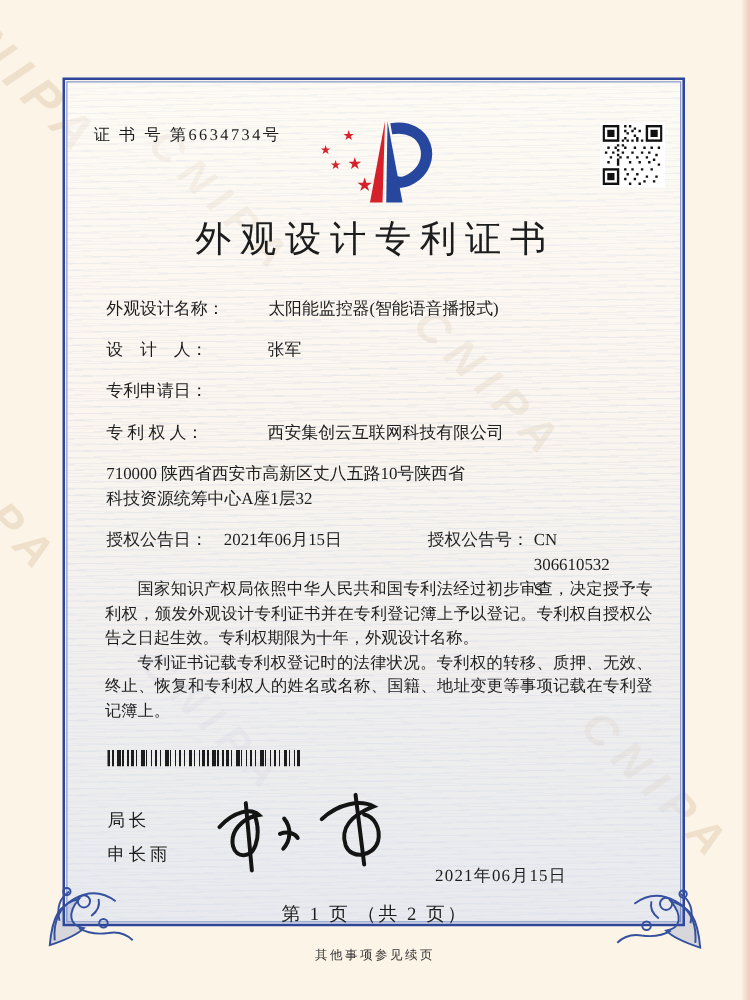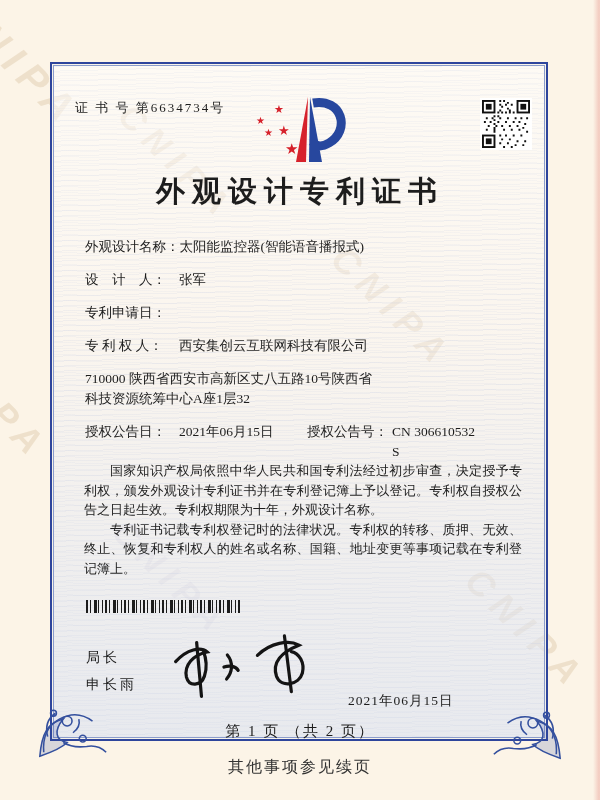--- a/index.html
+++ b/index.html
@@ -36,25 +36,25 @@
     z-index:2;
   }
   .content { position:absolute; inset:0; z-index:3; }
   
   .cert-number { position:absolute; left:75px; top:99px; font-size:13px; letter-spacing:2px; }
   .emblem { position:absolute; left:252px; top:92px; width:100px; height:78px; }
   .qr { position:absolute; left:480px; top:98px; width:52px; height:52px; background:#fff; padding:2px; }
   .qr svg { width:100%; height:100%; display:block; }
   .title {
     position:absolute; left:0; width:600px; top:172px; text-align:center;
-    font-size:29px; font-weight:bold; letter-spacing:7px;
+    font-size:29px; font-weight:normal; letter-spacing:7px;
   }
   
   .fields { position:absolute; left:85px; top:237px; width:396px; font-size:13.5px; }
-  .field-row { display:flex; margin-bottom:13px; line-height:20px; }
+  .field-row { display:flex; margin-bottom:13px; line-height:20px;gap:35px; }
   .field-label { flex:0 0 94px; white-space:nowrap; }
   .field-value { flex:1; }
   .row-pair { display:flex; }
   .pair-1 { flex:0 0 222px; display:flex; }
   .pair-2 { display:flex; }
   .pair-2 .field-label { flex:0 0 auto; margin-right:4px; }
   
   .body-text {
     position:absolute; left:84px; top:461px; width:438px;
     font-size:13px; line-height:19.5px; text-align:justify;
@@ -64,21 +64,21 @@
   .barcode {
     position:absolute; left:86px; top:600px; width:155px; height:13px;
     background-image:
       repeating-linear-gradient(90deg,#1c1c1c 0 2px,transparent 2px 4px,#1c1c1c 4px 5px,transparent 5px 8px,#1c1c1c 8px 11px,transparent 11px 12px,#1c1c1c 12px 13px,transparent 13px 16px,#1c1c1c 16px 17px,transparent 17px 19px);
   }
   
   .sig-block { position:absolute; left:86px; top:644px; font-size:14px; line-height:27px; letter-spacing:3px; }
   .sig-svg { position:absolute; left:158px; top:628px; width:175px; height:78px; }
   .issue-date { position:absolute; left:348px; top:692px; font-size:13.5px; letter-spacing:1px; }
   .page-info { position:absolute; left:0; width:600px; top:722px; text-align:center; font-size:15px; letter-spacing:2px; }
-  .footer-note { position:absolute; left:0; width:600px; top:757px; text-align:center; font-size:16px; letter-spacing:2px; color:#333; }
+  .footer-note { position:absolute; left:0; width:600px; top:757px; text-align:center; font-size:10px; letter-spacing:2px; color:#333; }
   
   .ornament { position:absolute; width:78px; height:78px; z-index:4; }
   .ornament svg { width:100%; height:100%; }
   .orn-bl { left:34px; top:684px; }
   .orn-br { left:488px; top:686px; transform:scaleX(-1); }
   .star { position:absolute; color:#d6212b; line-height:1; }
 </style>
 </head>
 <body>
 

